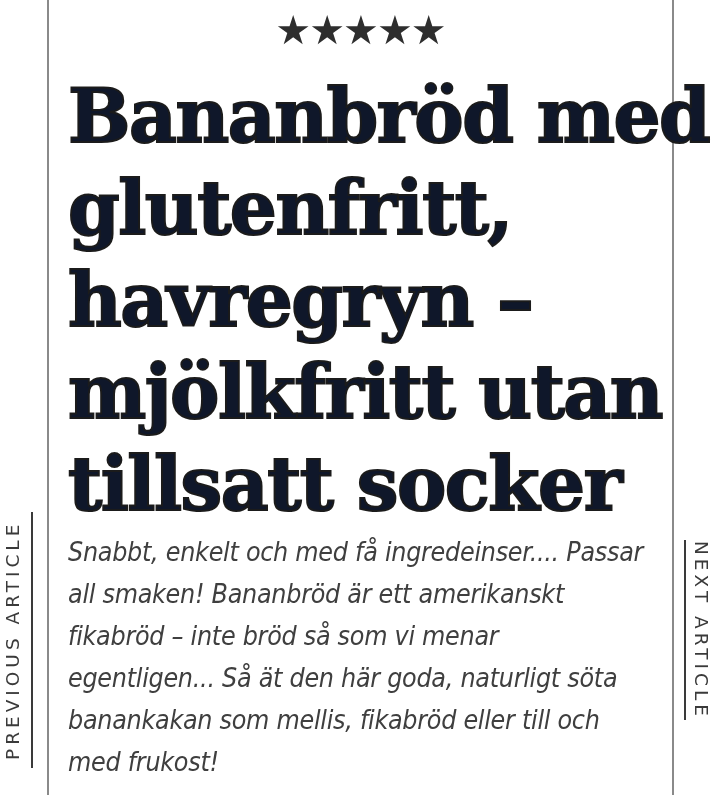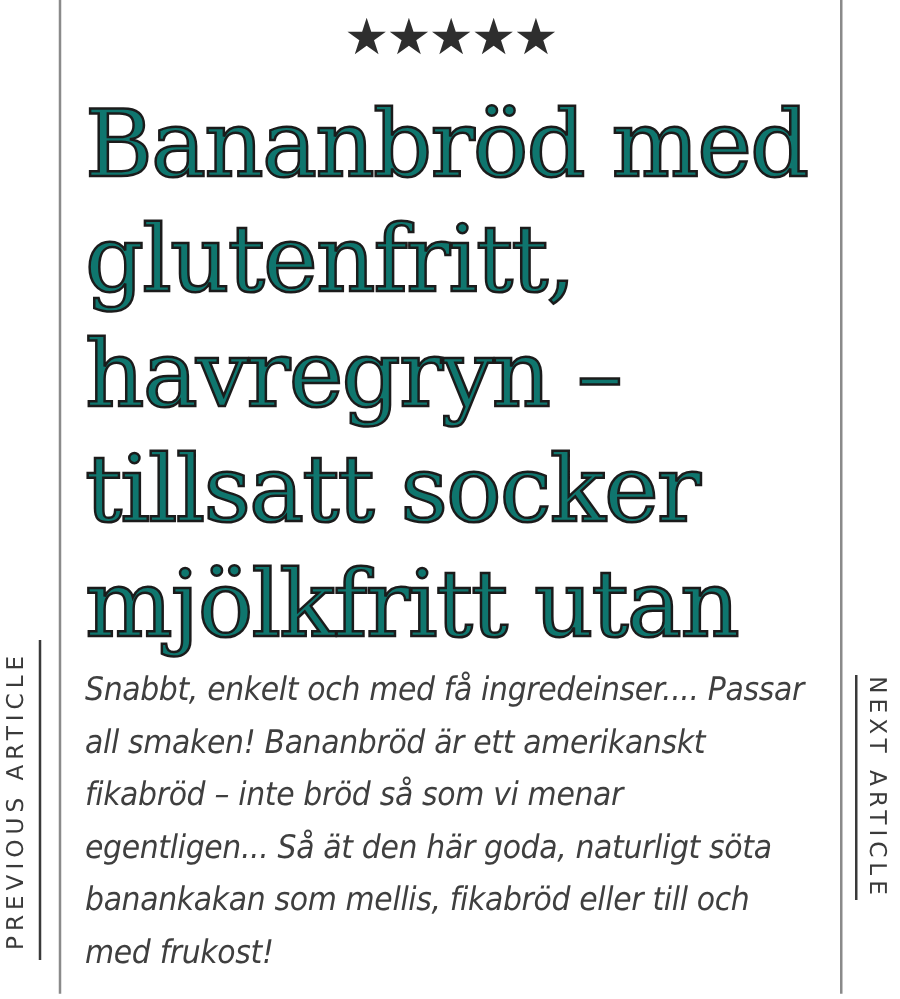--- a/index.html
+++ b/index.html
@@ -70,25 +70,25 @@
   }
 
   
   .title {
     position: absolute;
     left: 68px;
     top: 70px;
     width: 590px;
     margin: 0;
     font-family: "DejaVu Serif", "Liberation Serif", serif;
-    font-weight: 400;
+    font-weight: 700;
     font-size: 74px;
     line-height: 92px;
     letter-spacing: -1.5px;
-    color: #0f766e;
+    color: #0f172a;
     -webkit-text-stroke: 2px #1b1b1b;
   }
   .title .line {
     display: block;
     white-space: nowrap;
   }
 
   
   .intro {
     position: absolute;
@@ -128,22 +128,22 @@
     <span class="vunderline"></span>
     <span class="vlabel">NEXT ARTICLE</span>
   </nav>
 
   <div class="stars">★★★★★</div>
 
   <h1 class="title">
     <span class="line">Bananbröd med</span>
     <span class="line">glutenfritt,</span>
     <span class="line">havregryn –</span>
+    <span class="line">mjölkfritt utan</span>
     <span class="line">tillsatt socker</span>
-    <span class="line">mjölkfritt utan</span>
   </h1>
 
   <p class="intro">
     <span class="line">Snabbt, enkelt och med få ingredeinser.... Passar</span>
     <span class="line">all smaken! Bananbröd är ett amerikanskt</span>
     <span class="line">fikabröd – inte bröd så som vi menar</span>
     <span class="line">egentligen... Så ät den här goda, naturligt söta</span>
     <span class="line">banankakan som mellis, fikabröd eller till och</span>
     <span class="line">med frukost!</span>
   </p>

